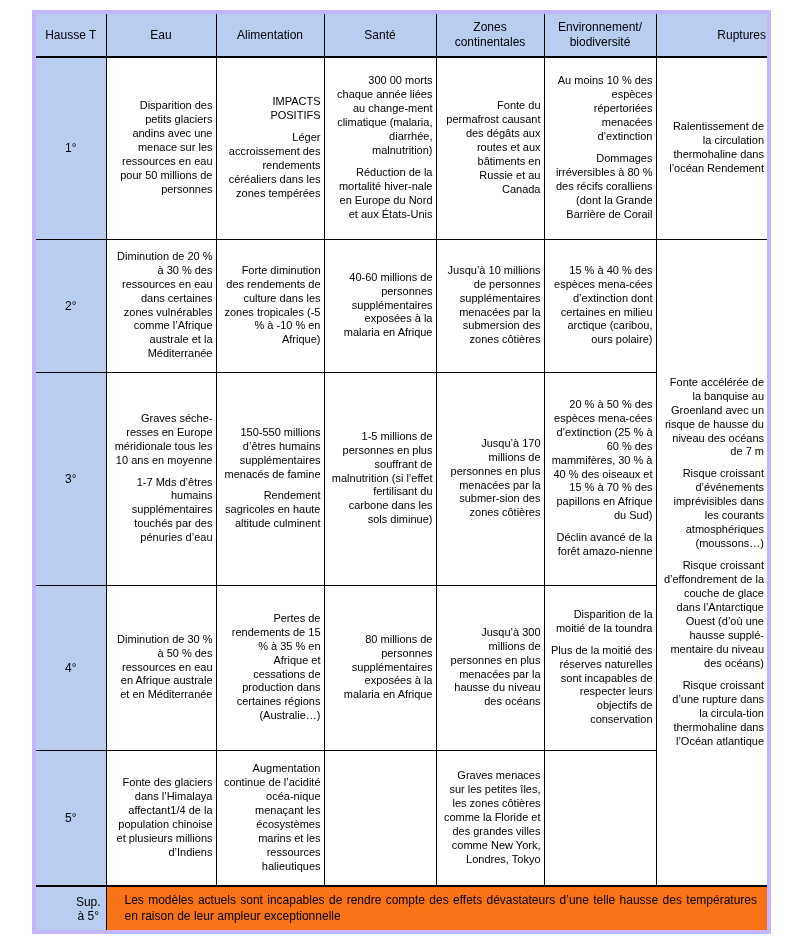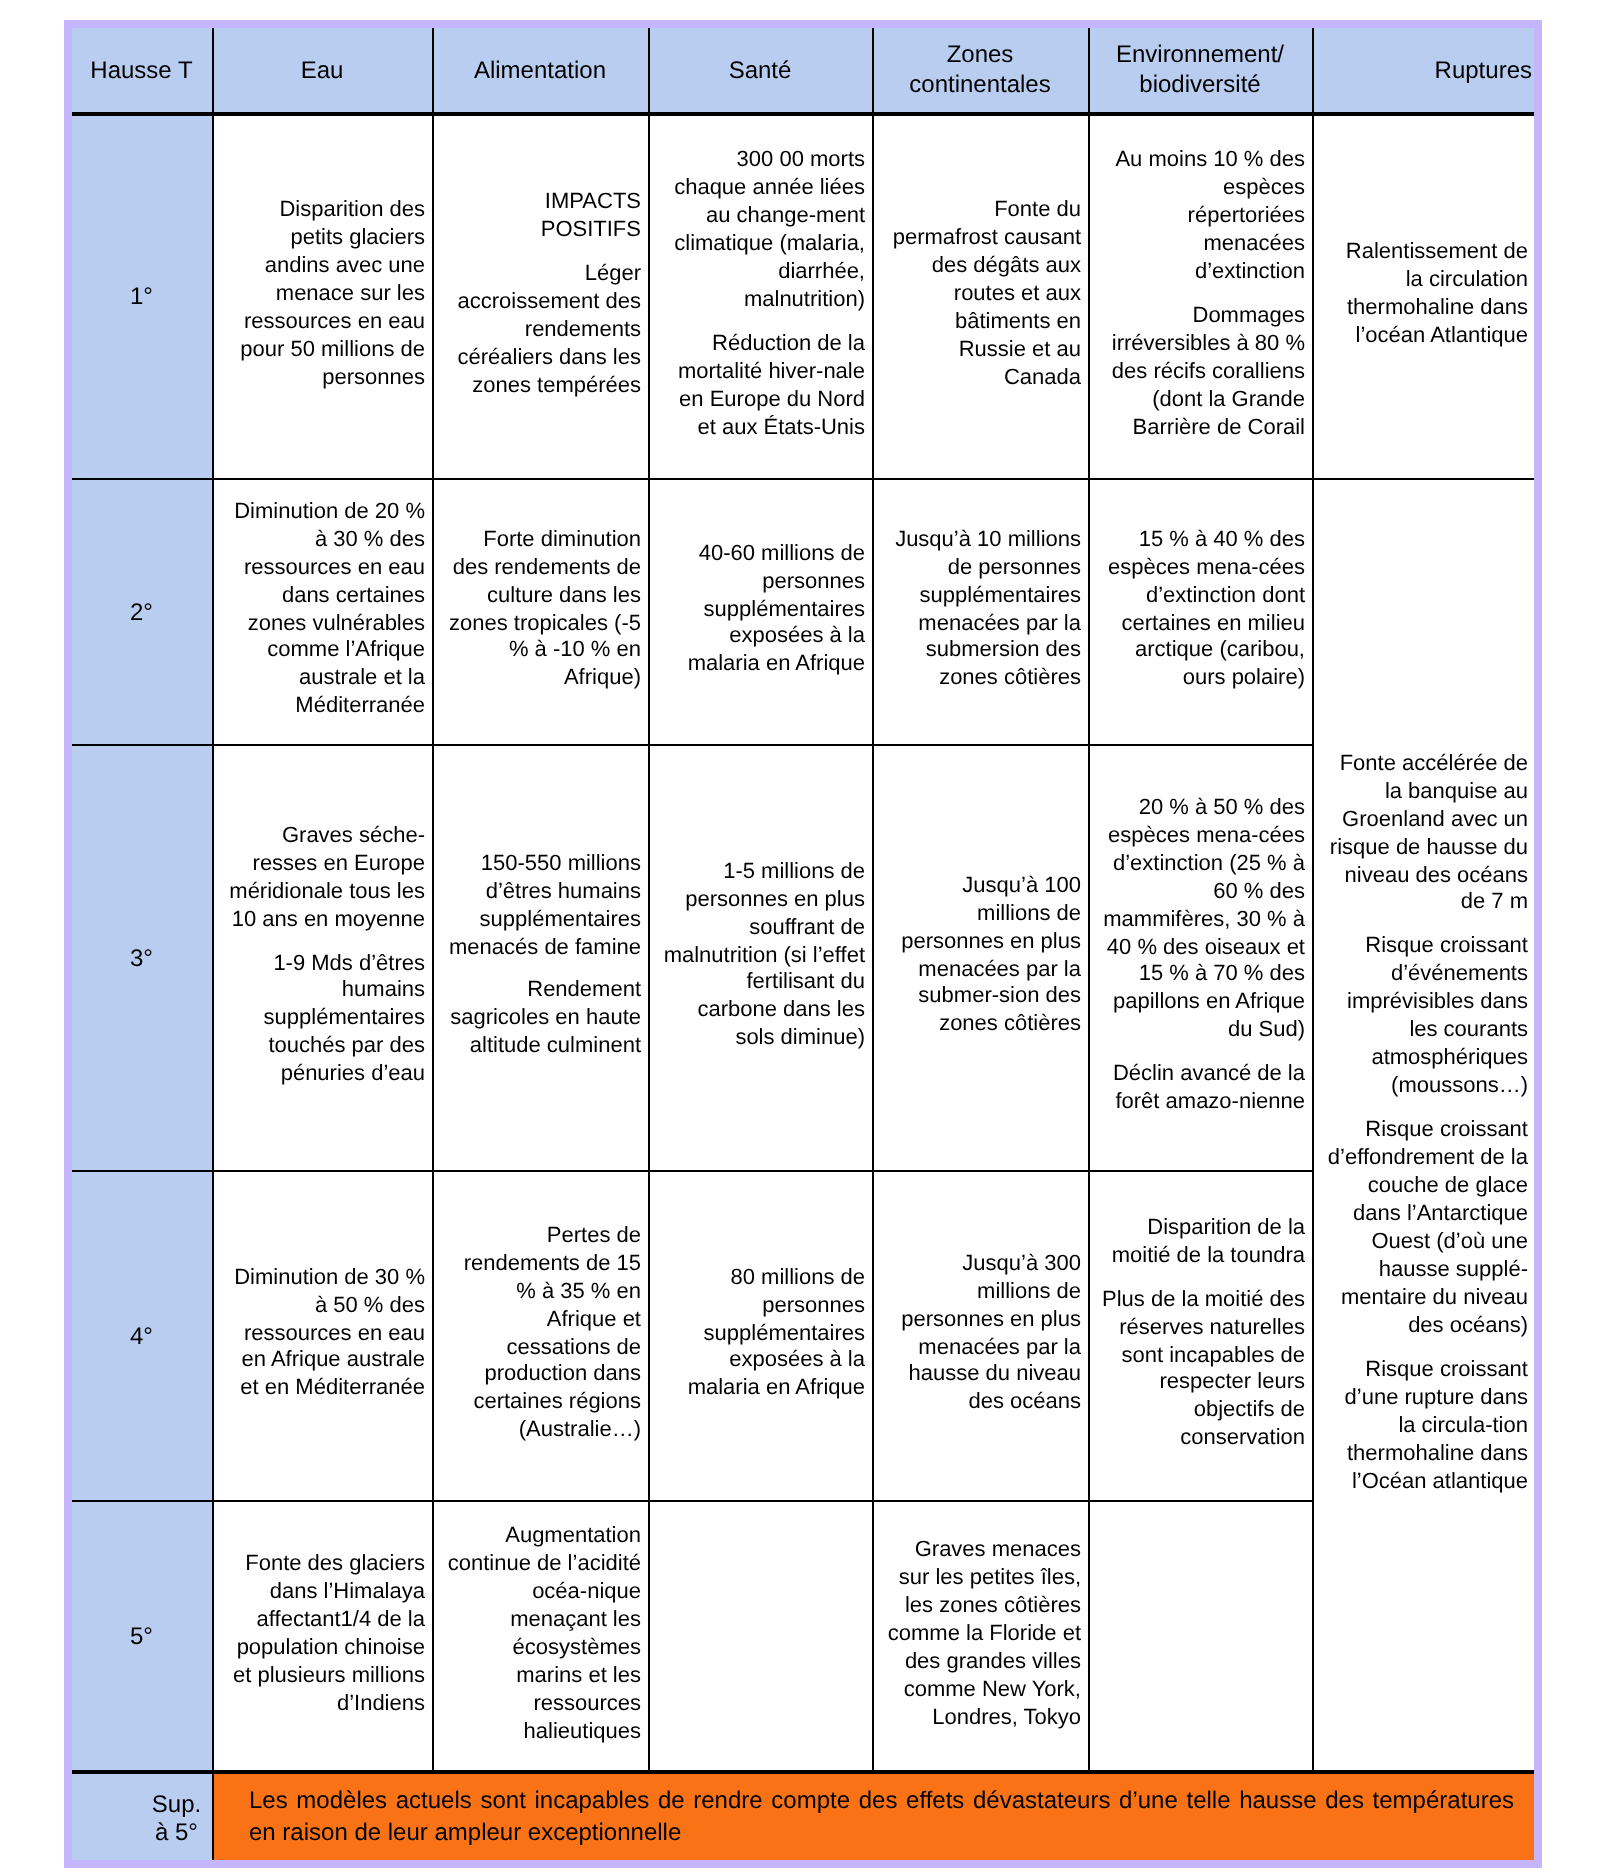--- a/index.html
+++ b/index.html
@@ -85,21 +85,21 @@
           <p class="para">Réduction de la mortalité hiver-nale en Europe du Nord et aux États-Unis</p>
         </td>
       <td class="cell">
           <p class="para">Fonte du permafrost causant des dégâts aux routes et aux bâtiments en Russie et au Canada</p>
         </td>
       <td class="cell">
           <p class="para">Au moins 10 % des espèces répertoriées menacées d’extinction</p>
           <p class="para">Dommages irréversibles à 80 % des récifs coralliens (dont la Grande Barrière de Corail</p>
         </td>
       <td class="cell">
-          <p class="para">Ralentissement de la circulation thermohaline dans l’océan Atlantique</p>
+          <p class="para">Ralentissement de la circulation thermohaline dans l’océan Rendement</p>
         </td>
     </tr>
     <tr class="r2">
       <th class="rowlabel" style="background: rgb(185, 205, 240);">2°</th>
       <td class="cell">
           <p class="para">Diminution de 20 % à 30 % des ressources en eau dans certaines zones vulnérables comme l’Afrique australe et la Méditerranée</p>
         </td>
       <td class="cell">
           <p class="para">Forte diminution des rendements de culture dans les zones tropicales (-5 % à -10 % en Afrique)</p>
         </td>
@@ -116,31 +116,31 @@
           <p class="para">Fonte accélérée de la banquise au Groenland avec un risque de hausse du niveau des océans de 7 m</p>
           <p class="para">Risque croissant d’événements imprévisibles dans les courants atmosphériques (moussons…)</p>
           <p class="para">Risque croissant d’effondrement de la couche de glace dans l’Antarctique Ouest (d’où une hausse supplé-mentaire du niveau des océans)</p>
           <p class="para">Risque croissant d’une rupture dans la circula-tion thermohaline dans l’Océan atlantique</p>
         </td>
     </tr>
     <tr class="r3">
       <th class="rowlabel" style="background: rgb(185, 205, 240);">3°</th>
       <td class="cell">
           <p class="para">Graves séche-resses en Europe méridionale tous les 10 ans en moyenne</p>
-          <p class="para">1-9 Mds d’êtres humains supplémentaires touchés par des pénuries d’eau</p>
+          <p class="para">1-7 Mds d’êtres humains supplémentaires touchés par des pénuries d’eau</p>
         </td>
       <td class="cell">
           <p class="para">150-550 millions d’êtres humains supplémentaires menacés de famine</p>
           <p class="para">Rendement sagricoles en haute altitude culminent</p>
         </td>
       <td class="cell">
           <p class="para">1-5 millions de personnes en plus souffrant de malnutrition (si l’effet fertilisant du carbone dans les sols diminue)</p>
         </td>
       <td class="cell">
-          <p class="para">Jusqu’à 100 millions de personnes en plus menacées par la submer-sion des zones côtières</p>
+          <p class="para">Jusqu’à 170 millions de personnes en plus menacées par la submer-sion des zones côtières</p>
         </td>
       <td class="cell">
           <p class="para">20 % à 50 % des espèces mena-cées d’extinction (25 % à 60 % des mammifères, 30 % à 40 % des oiseaux et 15 % à 70 % des papillons en Afrique du Sud)</p>
           <p class="para">Déclin avancé de la forêt amazo-nienne</p>
         </td>
     </tr>
     <tr class="r4">
       <th class="rowlabel" style="background: rgb(185, 205, 240);">4°</th>
       <td class="cell">
           <p class="para">Diminution de 30 % à 50 % des ressources en eau en Afrique australe et en Méditerranée</p>

